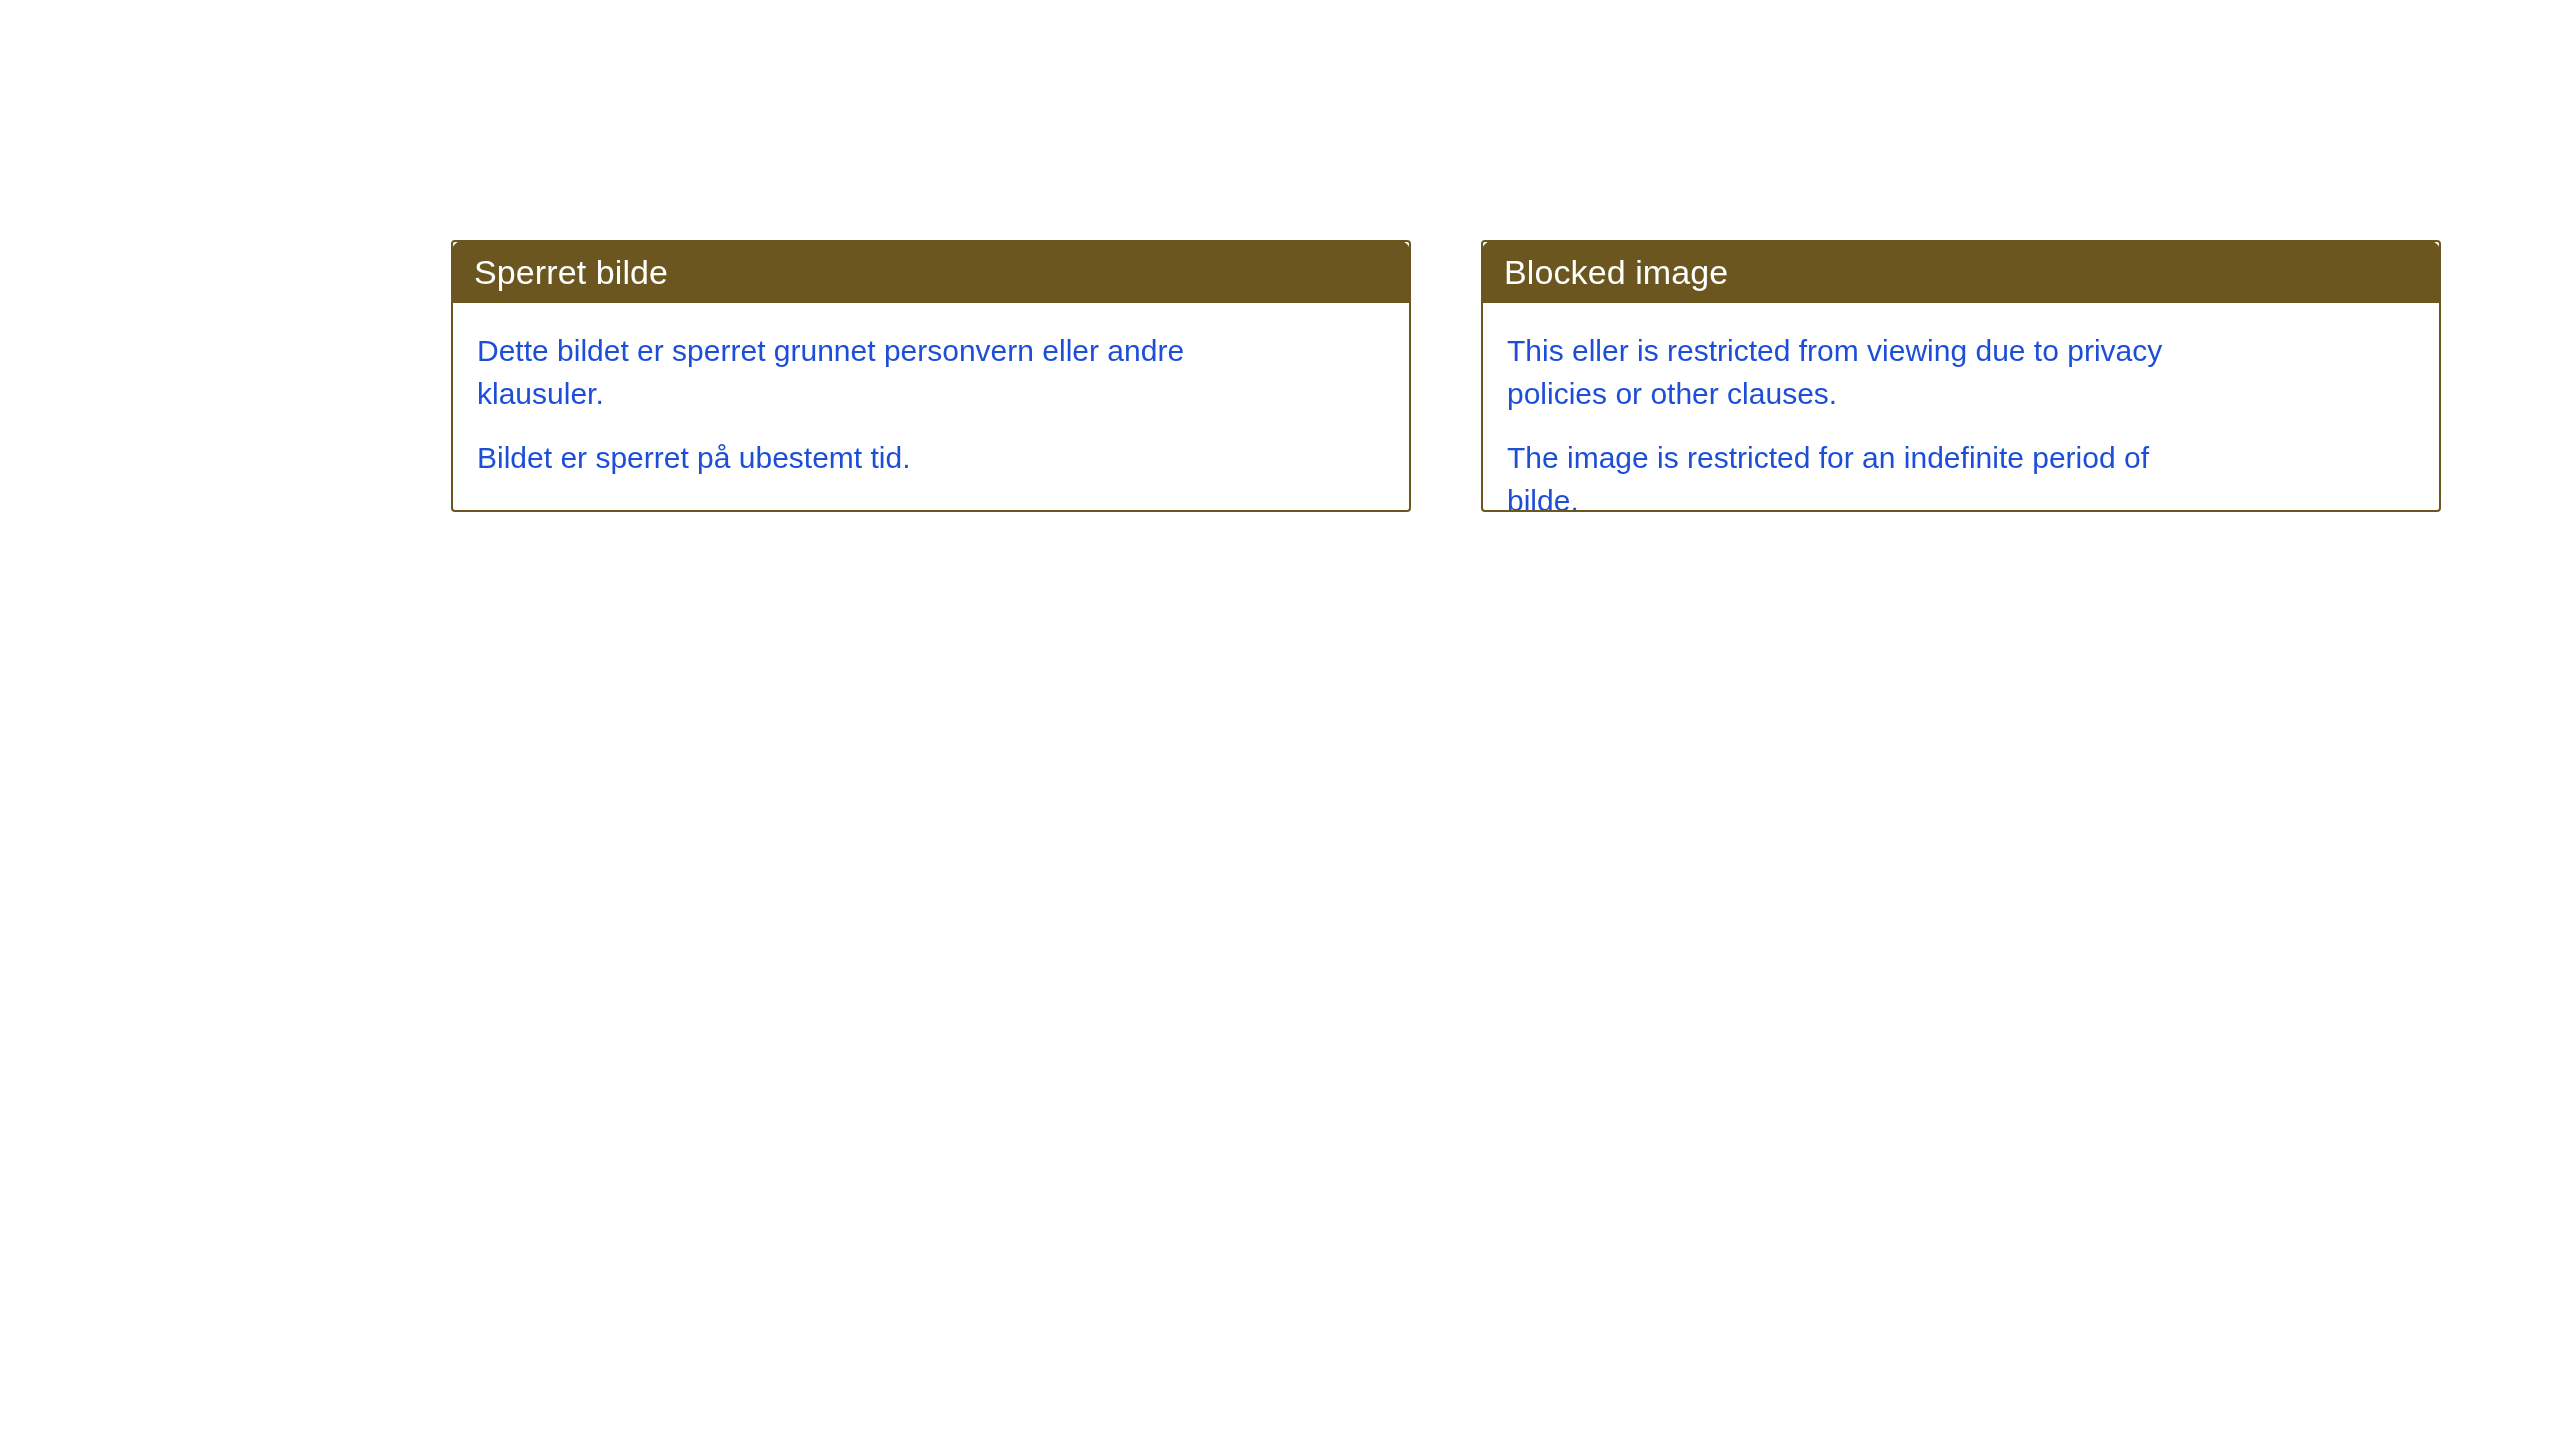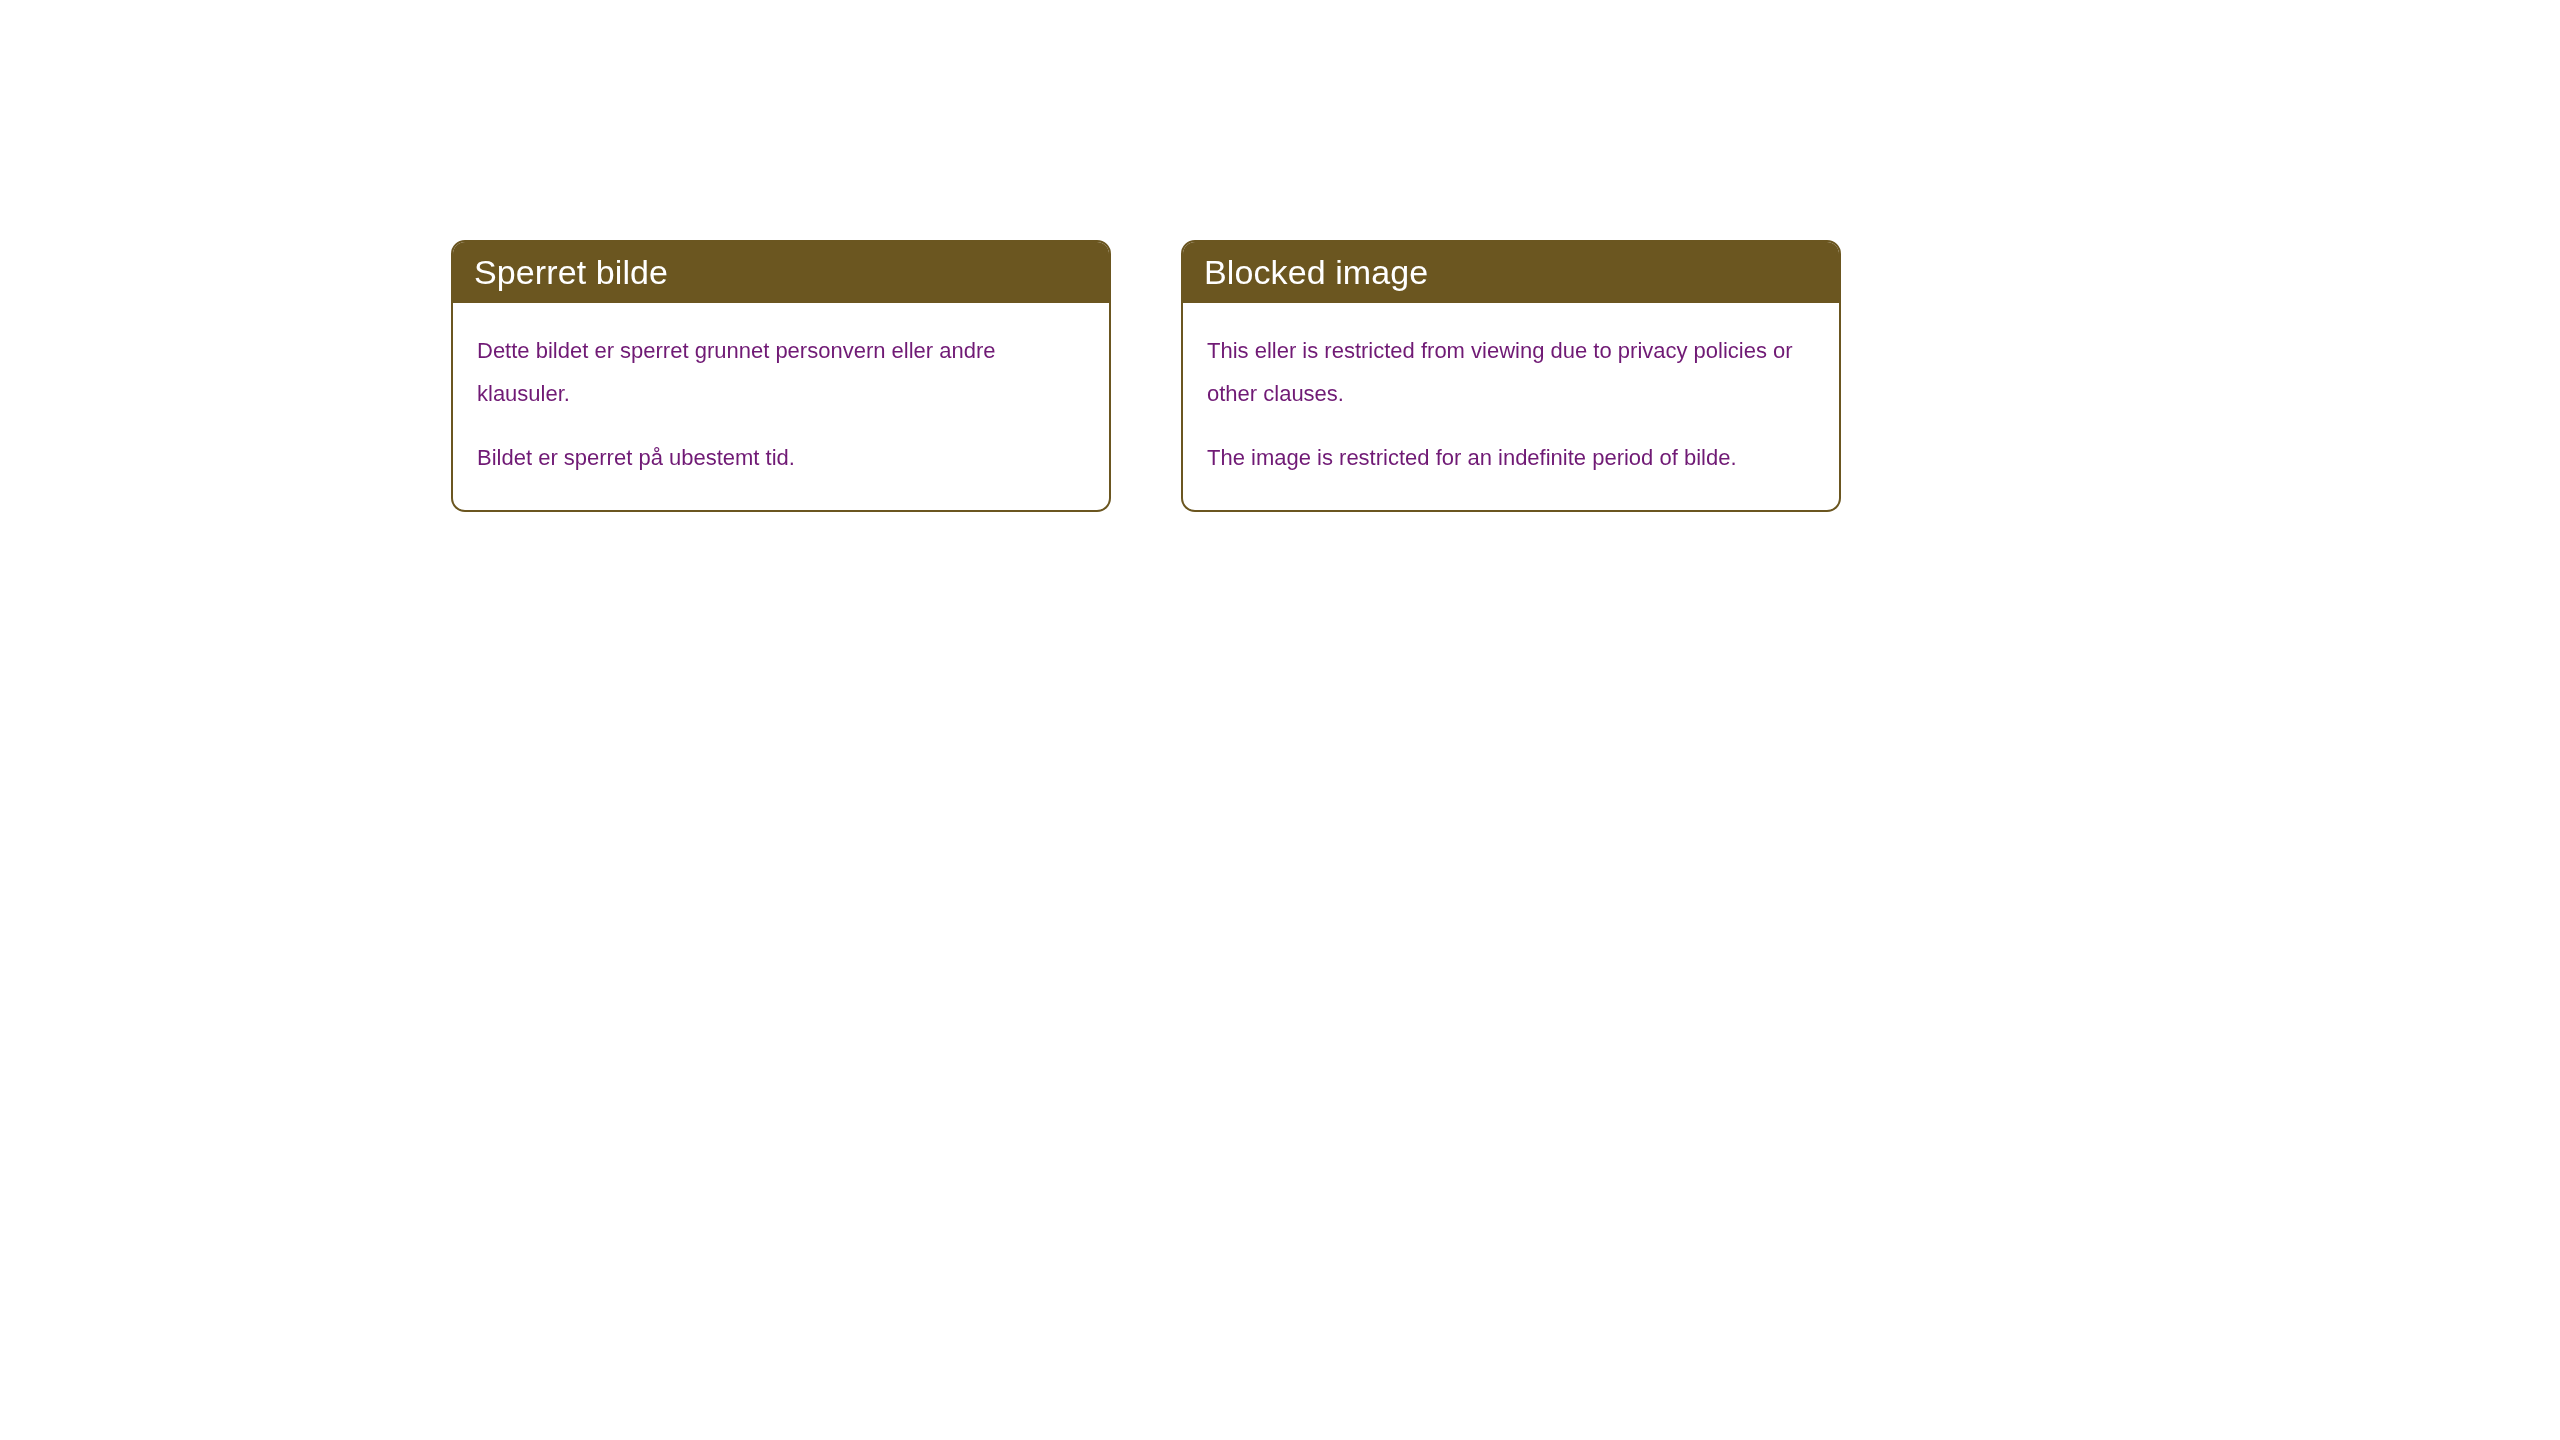--- a/index.html
+++ b/index.html
@@ -27,25 +27,25 @@
     left: 451px;
     top: 240px;
     display: flex;
     flex-direction: row;
     align-items: flex-start;
     gap: 70px;
   }
 
   .notice-card {
     position: relative;
-    width: 660px;
+    width: 960px;
     box-sizing: border-box;
     background: #ffffff;
     border: 2px solid #6b5620;
-    border-radius: 14px;
+    border-radius: 4px;
     overflow: hidden;
     display: flex;
     flex-direction: column;
   }
 
   .notice-card .card-header {
     background: #6b5620;
     height: 63px;
     box-sizing: border-box;
     display: flex;
@@ -65,22 +65,22 @@
     white-space: nowrap;
   }
 
   .notice-card .card-body {
     padding: 26px 24px 0 24px;
     height: 207px;
     box-sizing: border-box;
   }
 
   .notice-card .card-paragraph {
-    color: #701a75;
-    font-size: 22px;
+    color: #1d4ed8;
+    font-size: 30px;
     line-height: 43px;
     font-weight: 400;
     margin: 0;
     max-width: 720px;
   }
 
   .notice-card .card-paragraph + .card-paragraph {
     margin-top: 21px;
   }
 </style>

